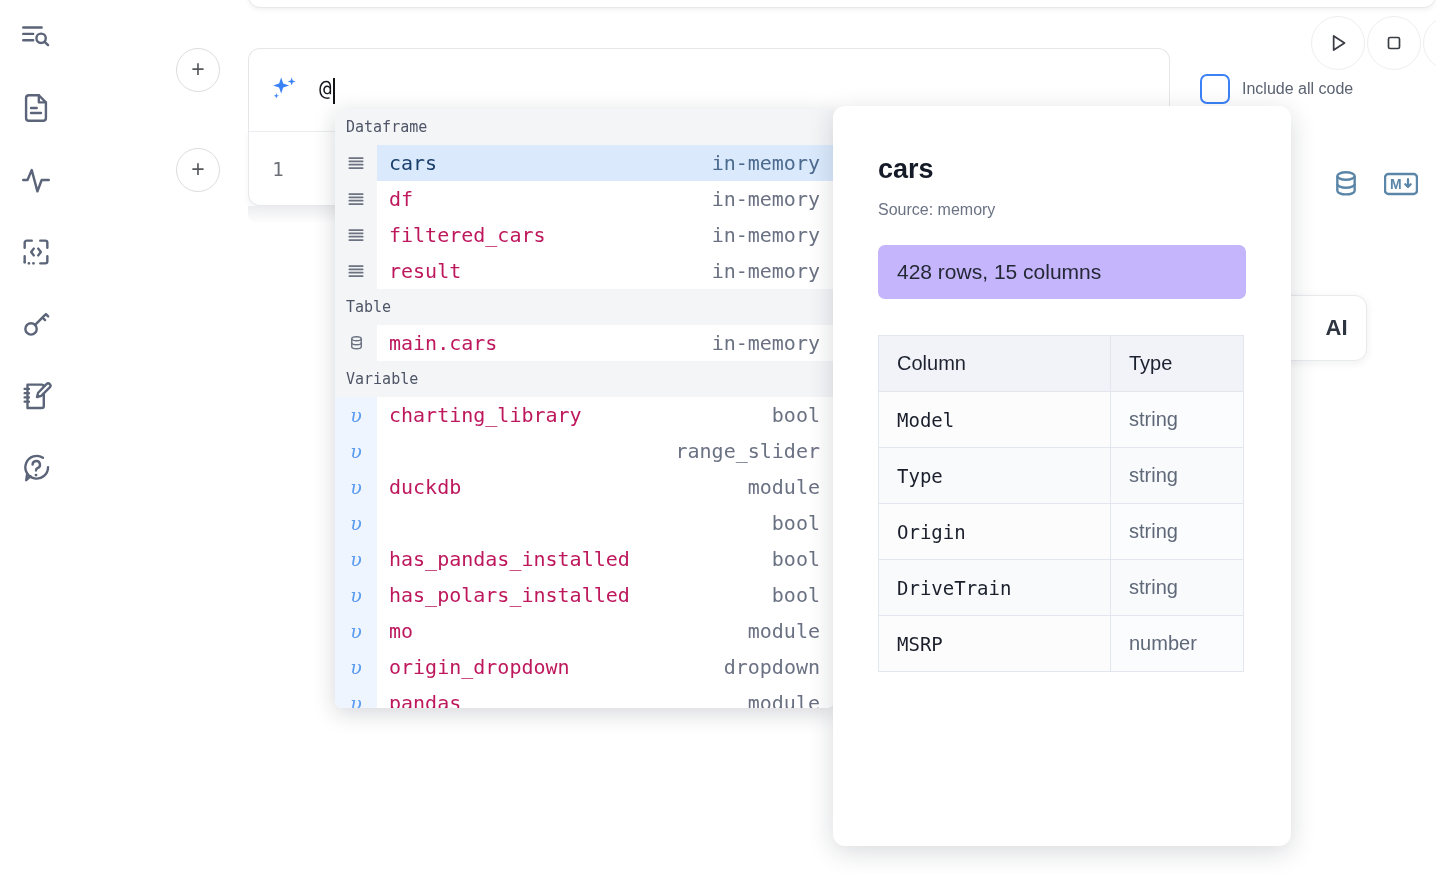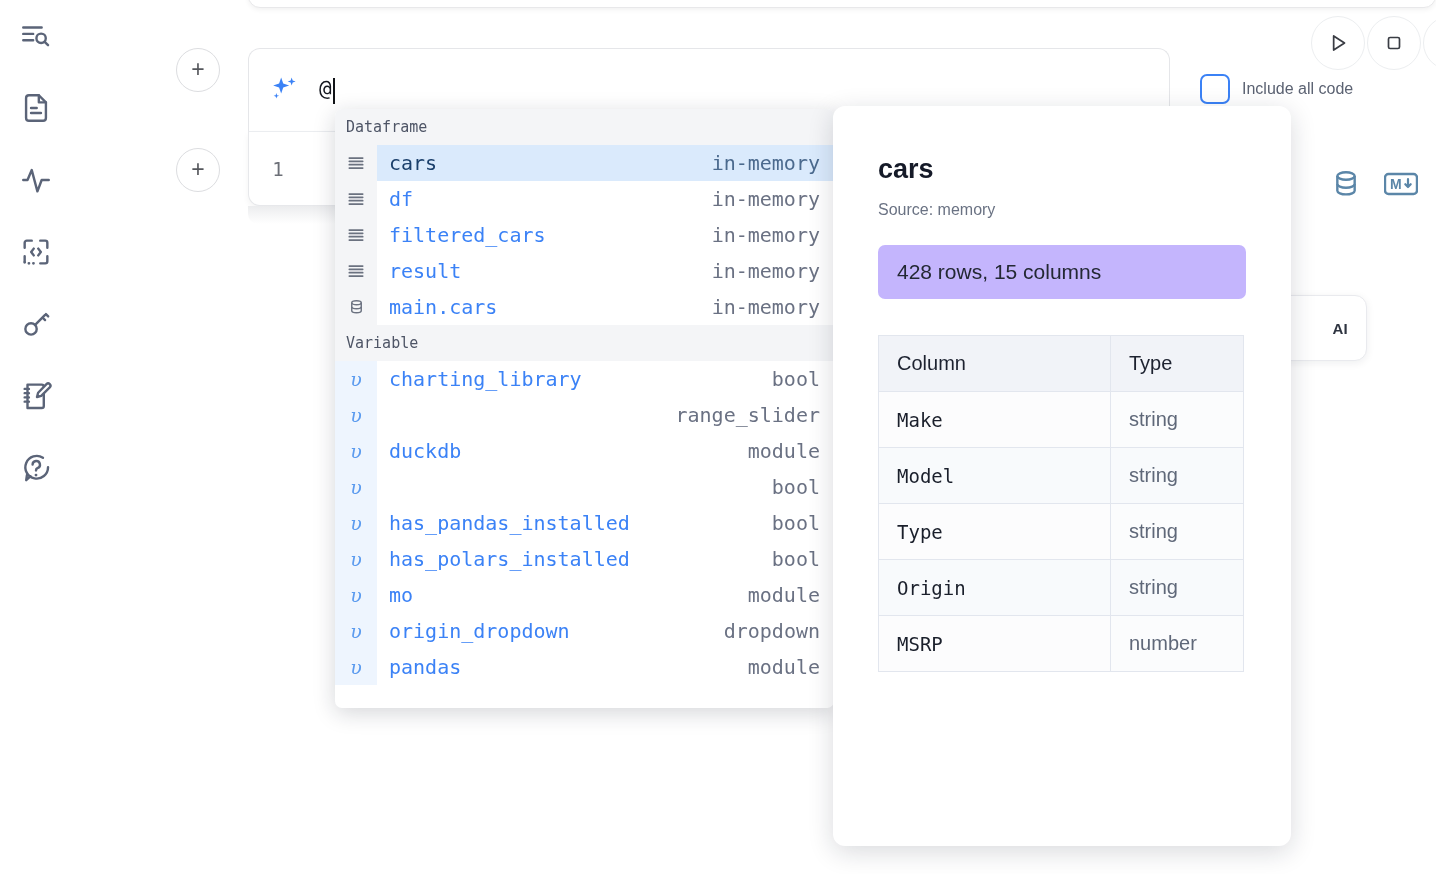--- a/index.html
+++ b/index.html
@@ -95,21 +95,21 @@
   
   .cell-icons { position:absolute; left:1330px; top:168px; display:flex; gap:22px; align-items:center; }
   .cell-icons .ic { cursor:pointer; color:#5b86a8; display:flex; }
 
   
   .ai-chip {
     position:absolute; left:1215px; top:295px; width:152px; height:66px;
     background:#fff; border:1px solid #e9eaee; border-radius:12px;
     box-shadow:0 2px 8px rgba(20,25,40,.07);
     display:flex; align-items:center; justify-content:flex-end;
-    padding-right:18px; font-size:15px; font-weight:700; color:#2e3440;
+    padding-right:18px; font-size:22px; font-weight:700; color:#2e3440;
     letter-spacing:.3px;
   }
 
   
   .ac {
     position:absolute; left:335px; top:109px; width:499px; height:599px;
     background:#fff; border-radius:7px;
     box-shadow:0 5px 22px rgba(20,25,45,.18);
     overflow:hidden;
     font-family:"DejaVu Sans Mono", monospace;
@@ -124,21 +124,21 @@
     background:#fff; cursor:pointer; position:relative;
   }
   .ac-item.sel { background:#daeafc; }
   .ac-item.sel .ac-label { color:#1a3f6b; }
   .ac-gutter {
     width:42px; min-width:42px; height:36px; background:#f4f5f7;
     display:flex; align-items:center; justify-content:center; color:#6b7280;
   }
   .ac-gutter.var { color:#5b9bef; background:#eef5fe; font-style:italic;
                    font-family:"DejaVu Serif", serif; font-size:19px; }
-  .ac-label { color:#3b82f6; padding-left:12px; white-space:nowrap; }
+  .ac-label { color:#be185d; padding-left:12px; white-space:nowrap; }
   .ac-type {
     position:absolute; right:14px; color:#6a7183; white-space:nowrap;
   }
   .ac-item.sel .ac-type { color:#4b6a8e; }
 
   
   .doc {
     position:absolute; left:833px; top:106px; width:458px; height:740px;
     background:#fff; border-radius:12px;
     box-shadow:0 6px 26px rgba(20,25,45,.16);
@@ -318,20 +318,21 @@
         </div>
         <div class="ac-item">
           <div class="ac-gutter">
             <svg width="20" height="20" viewBox="0 0 24 24" stroke="currentColor" stroke-width="2.1" stroke-linecap="round">
               <path d="M4 6h16M4 10h16M4 14h16M4 18h16"></path>
             </svg>
           </div>
           <div class="ac-label">result</div>
           <div class="ac-type">in-memory</div>
         </div>
+        <div class="ac-group">Table</div>
         <div class="ac-item">
           <div class="ac-gutter">
             <svg width="19" height="19" viewBox="0 0 24 24" fill="none" stroke="currentColor" stroke-width="1.8">
               <ellipse cx="12" cy="6" rx="6" ry="2.6"></ellipse>
               <path d="M6 6v5c0 1.44 2.69 2.6 6 2.6s6-1.16 6-2.6V6"></path>
               <path d="M6 11v5c0 1.44 2.69 2.6 6 2.6s6-1.16 6-2.6v-5"></path>
             </svg>
           </div>
           <div class="ac-label">main.cars</div>
           <div class="ac-type">in-memory</div>
@@ -390,36 +391,36 @@
       <div class="doc-stats">428 rows, 15 columns</div>
       <table class="doc-table">
         <thead>
             <tr id="doc-head">
               <th>Column</th>
               <th>Type</th>
             </tr>
           </thead>
         <tbody id="doc-body">
             <tr>
-              <td class="col-name">Make</td>
-              <td class="col-type">string</td>
-            </tr>
-            <tr>
               <td class="col-name">Model</td>
               <td class="col-type">string</td>
             </tr>
             <tr>
               <td class="col-name">Type</td>
               <td class="col-type">string</td>
             </tr>
             <tr>
               <td class="col-name">Origin</td>
               <td class="col-type">string</td>
             </tr>
             <tr>
+              <td class="col-name">DriveTrain</td>
+              <td class="col-type">string</td>
+            </tr>
+            <tr>
               <td class="col-name">MSRP</td>
               <td class="col-type">number</td>
             </tr>
           </tbody>
       </table>
     </div>
   </div>
 
 </div>
 

